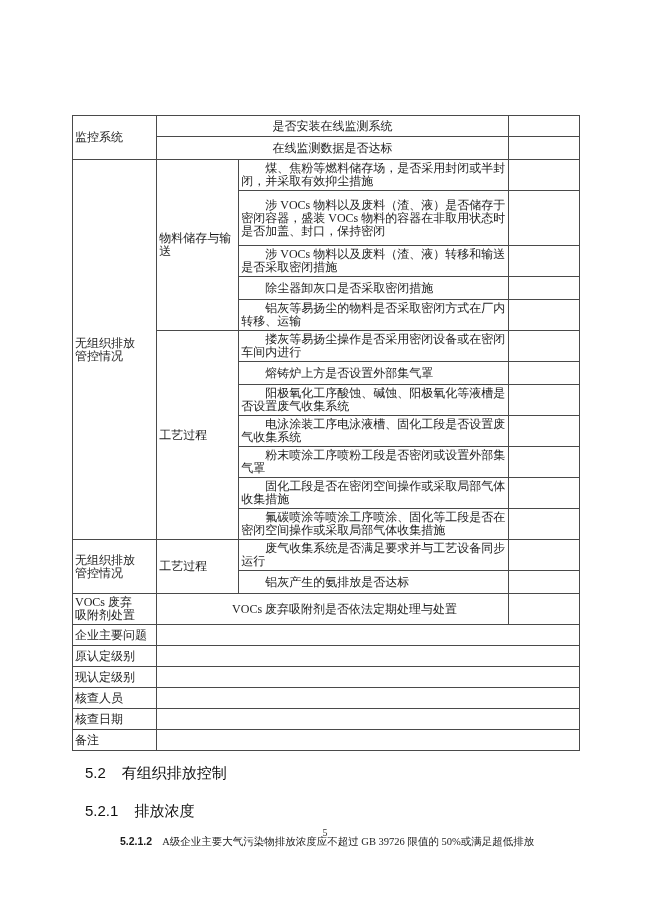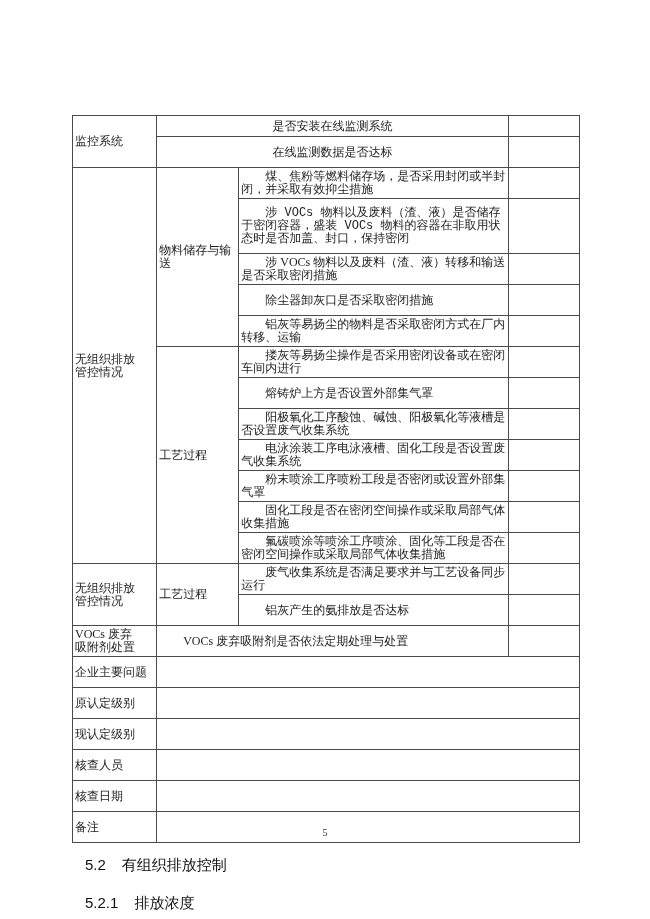--- a/index.html
+++ b/index.html
@@ -41,28 +41,28 @@
   }
   td.q{
     text-align:left;
     text-indent:2em;
     margin-top:47px;
   }
   td.q-center{
     text-align:center;
   }
   td.q-left{
-    text-align:left;
+    text-align:center;
     text-indent:2em;
   }
-  tr.h1{height:31px;}
+  tr.h1{height:23px;}
   tr.h1a{height:21px;}
   tr.h2{height:31px;}
-  tr.h3{height:55px;font-family:Liberation Mono, monospace;}
-  tr.hs{height:31px;}
+  tr.h3{height:55px;}
+  tr.hs{height:21px;}
   
   .sec{
     font-family:"Liberation Sans","DejaVu Sans",sans-serif;
     font-weight:normal;
     font-size:15px;
     color:#111;
     margin:14px 0 0 13px;
   }
   .sec .sec-num{margin-right:16px;}
   .clause{

